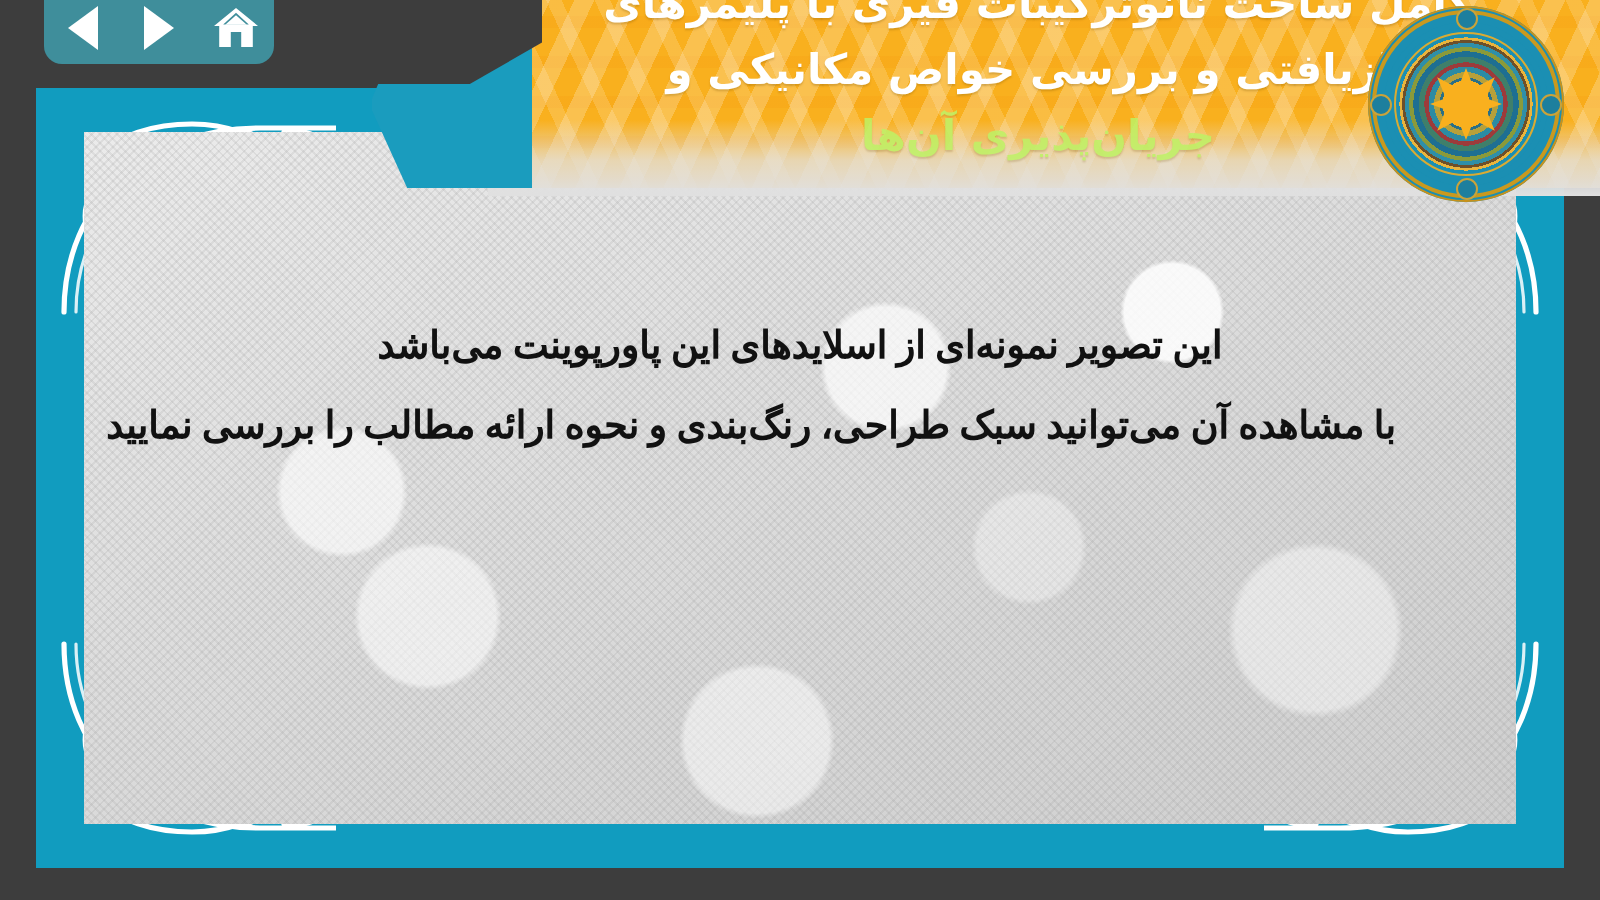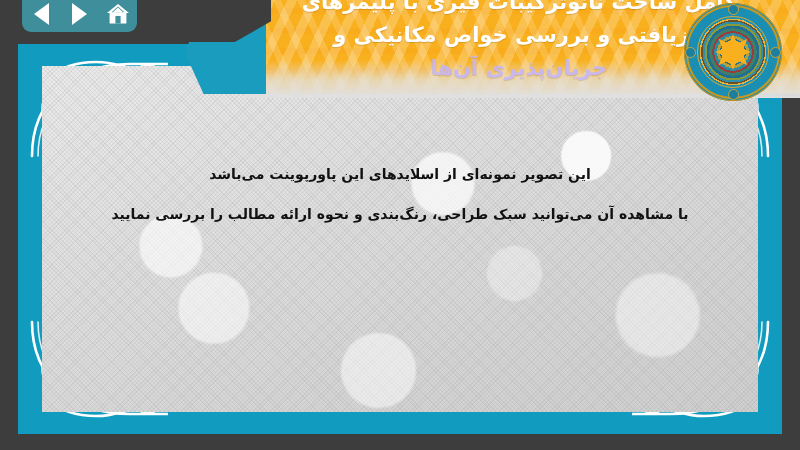--- a/index.html
+++ b/index.html
@@ -160,21 +160,21 @@
     text-align: center;
     font-size: 21px;
     line-height: 33px;
     font-weight: bold;
     letter-spacing: 0px;
     text-shadow: 0 1px 1px rgba(120,80,0,0.25);
     white-space: nowrap;
     z-index: 5;
   }
   #title .tl3 {
-    color: #c4b5fd;
+    color: #bef264;
     opacity: 0.85;
   }
 
   
   #medallion {
     position: absolute;
     left: 684px;
     top: 3px;
     width: 98px;
     height: 98px;
@@ -223,25 +223,26 @@
 
   
   #body-text {
     position: absolute;
     left: 60px;
     right: 60px;
     top: 88px;
     direction: rtl;
     text-align: center;
     color: #111111;
-    font-size: 14px;
+    font-size: 19px;
     line-height: 40px;
     font-weight: bold;
     white-space: nowrap;
     z-index: 20;
+    font-family: Liberation Serif, serif;
   }
   #body-text .line { display: block; }
 
   #botline {
     position: absolute;
     left: 0; right: 0; bottom: 0;
     height: 16px;
     background: #3d3d3d;
     z-index: 70;
   }

